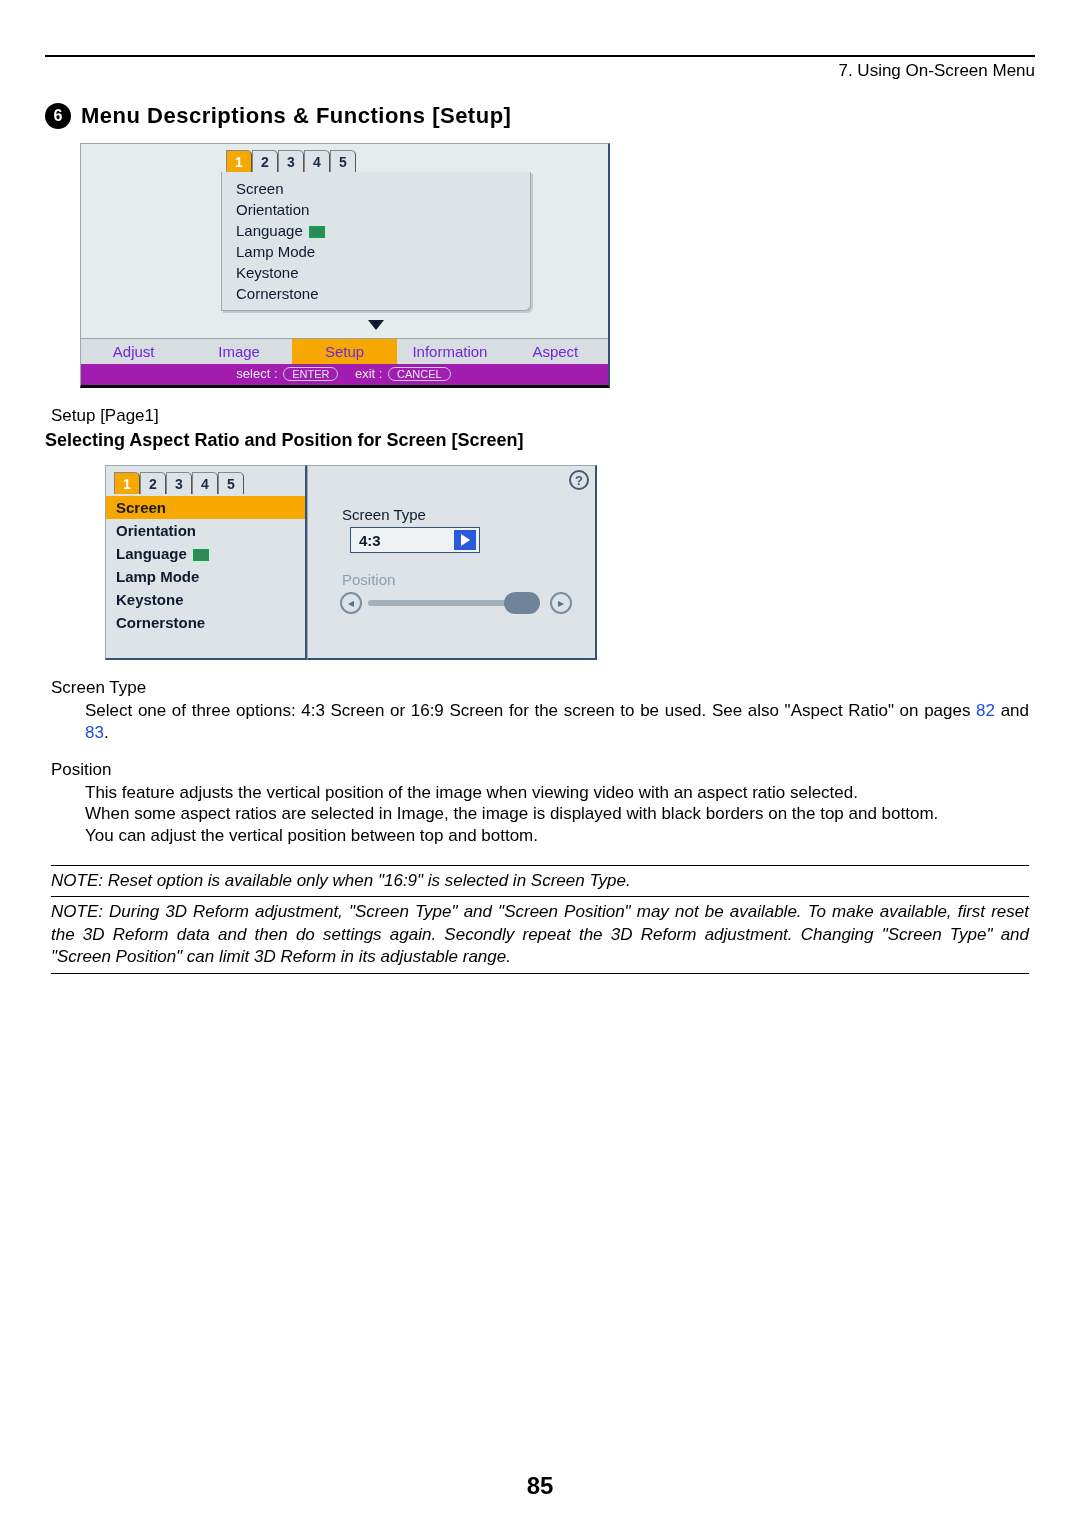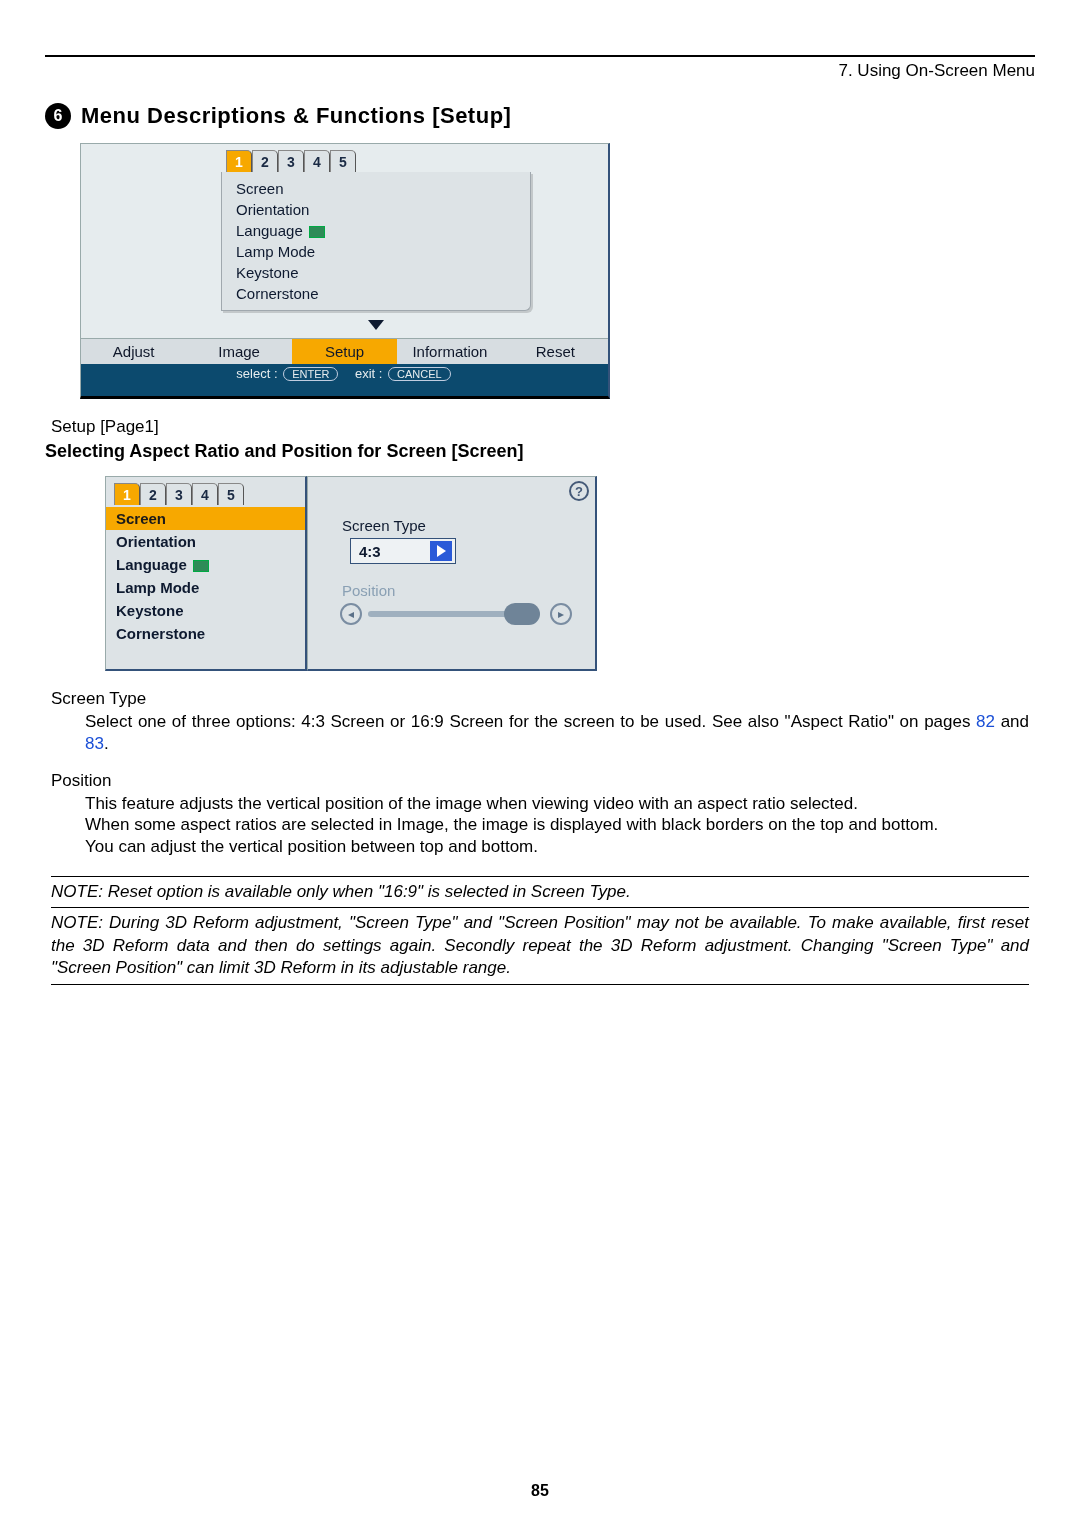--- a/index.html
+++ b/index.html
@@ -57,27 +57,27 @@
     vertical-align:middle;margin-left:2px;
   }
   .tri-down{
     width:0;height:0;border-left:8px solid transparent;
     border-right:8px solid transparent;border-top:10px solid #0e1a30;
     margin:6px auto 2px auto;
   }
   .tri-wrap{margin-left:140px;width:310px;text-align:center;padding:3px 0 6px;}
   .bottom-nav{
     display:flex;background:#d7dde1;border-top:1px solid #9aa;
-    font-size:15px;color:#0f172a;
+    font-size:15px;color:#6d28d9;
   }
   .bn{flex:1;text-align:center;padding:4px 0;}
   .bn.sel{background:#f7a800;font-weight:normal;}
   .hint-bar{
-    background:#0c4a6e;color:#e6ecee;font-size:13px;
-    text-align:center;padding:2px 0 15px;
+    background:#a21caf;color:#e6ecee;font-size:13px;
+    text-align:center;padding:2px 0 4px;
   }
   .hint-bar .pill{
     border:1px solid #c0cde0;border-radius:10px;padding:0 8px;
     font-size:11px;display:inline-block;margin:0 2px;
   }
   .caption{font-size:17px;margin:18px 0 4px 6px;}
   .sub-head{font-size:18px;font-weight:bold;margin-bottom:14px;}
   
   .dual{display:flex;gap:0;margin-left:60px;margin-bottom:18px;}
   .panelA,.panelB{
@@ -93,21 +93,21 @@
   .rowA{font-size:15px;color:#0e1a30;padding:3px 10px;font-weight:bold;}
   .rowA.sel{background:#f7a800;color:#1a1a1a;}
   .qmark{
     position:absolute;top:4px;right:6px;
     width:20px;height:20px;border:2px solid #455a78;border-radius:50%;
     display:flex;align-items:center;justify-content:center;
     font-weight:bold;color:#455a78;font-size:13px;
   }
   .st-label{font-size:15px;color:#0e1a30;margin-left:22px;margin-top:26px;}
   .st-box{
-    margin:4px 0 0 30px;width:106px;height:26px;
+    margin:4px 0 0 30px;width:130px;height:26px;
     border:1px solid #34527a;background:#eef2f4;
     display:flex;align-items:center;justify-content:space-between;
     padding:0 3px 0 8px;font-size:15px;font-weight:bold;color:#0e1a30;
   }
   .play{
     width:22px;height:20px;background:#2a5ad8;
     display:flex;align-items:center;justify-content:center;
   }
   .play::after{
     content:"";width:0;height:0;
@@ -129,21 +129,21 @@
     background:#6f8498;border-radius:11px;
   }
   
   .para-title{font-size:17px;margin:6px 0 2px 6px;}
   .para{font-size:17px;margin:0 6px 0 40px;text-align:justify;line-height:1.28;}
   .link{color:#1a4fd6;}
   .note-rule{border-top:1px solid #000;margin:18px 6px 4px 6px;}
   .note{font-style:italic;font-size:17px;margin:0 6px;line-height:1.32;text-align:justify;}
   .page-num{
     position:absolute;bottom:26px;left:0;right:0;
-    text-align:center;font-weight:bold;font-size:16px;
+    text-align:center;font-weight:bold;font-size:24px;
   }
 </style>
 </head>
 <body>
 
 <div class="hdr-line"></div>
 <div class="hdr-row">7. Using On-Screen Menu</div>
 
 <div class="title-row">
   <div class="bullet-num">6</div>
@@ -171,21 +171,21 @@
       <div class="m-item">Cornerstone</div>
     </div>
     <div class="tri-wrap">
       <div class="tri-down"></div>
     </div>
     <div class="bottom-nav">
       <div class="bn">Adjust</div>
       <div class="bn">Image</div>
       <div class="bn sel">Setup</div>
       <div class="bn">Information</div>
-      <div class="bn">Reset</div>
+      <div class="bn">Aspect</div>
     </div>
     <div class="hint-bar">
       <span>select :</span>
       <span class="pill">ENTER</span>
       &nbsp;&nbsp;
       <span>exit :</span>
       <span class="pill">CANCEL</span>
     </div>
   </div>
 </div>

